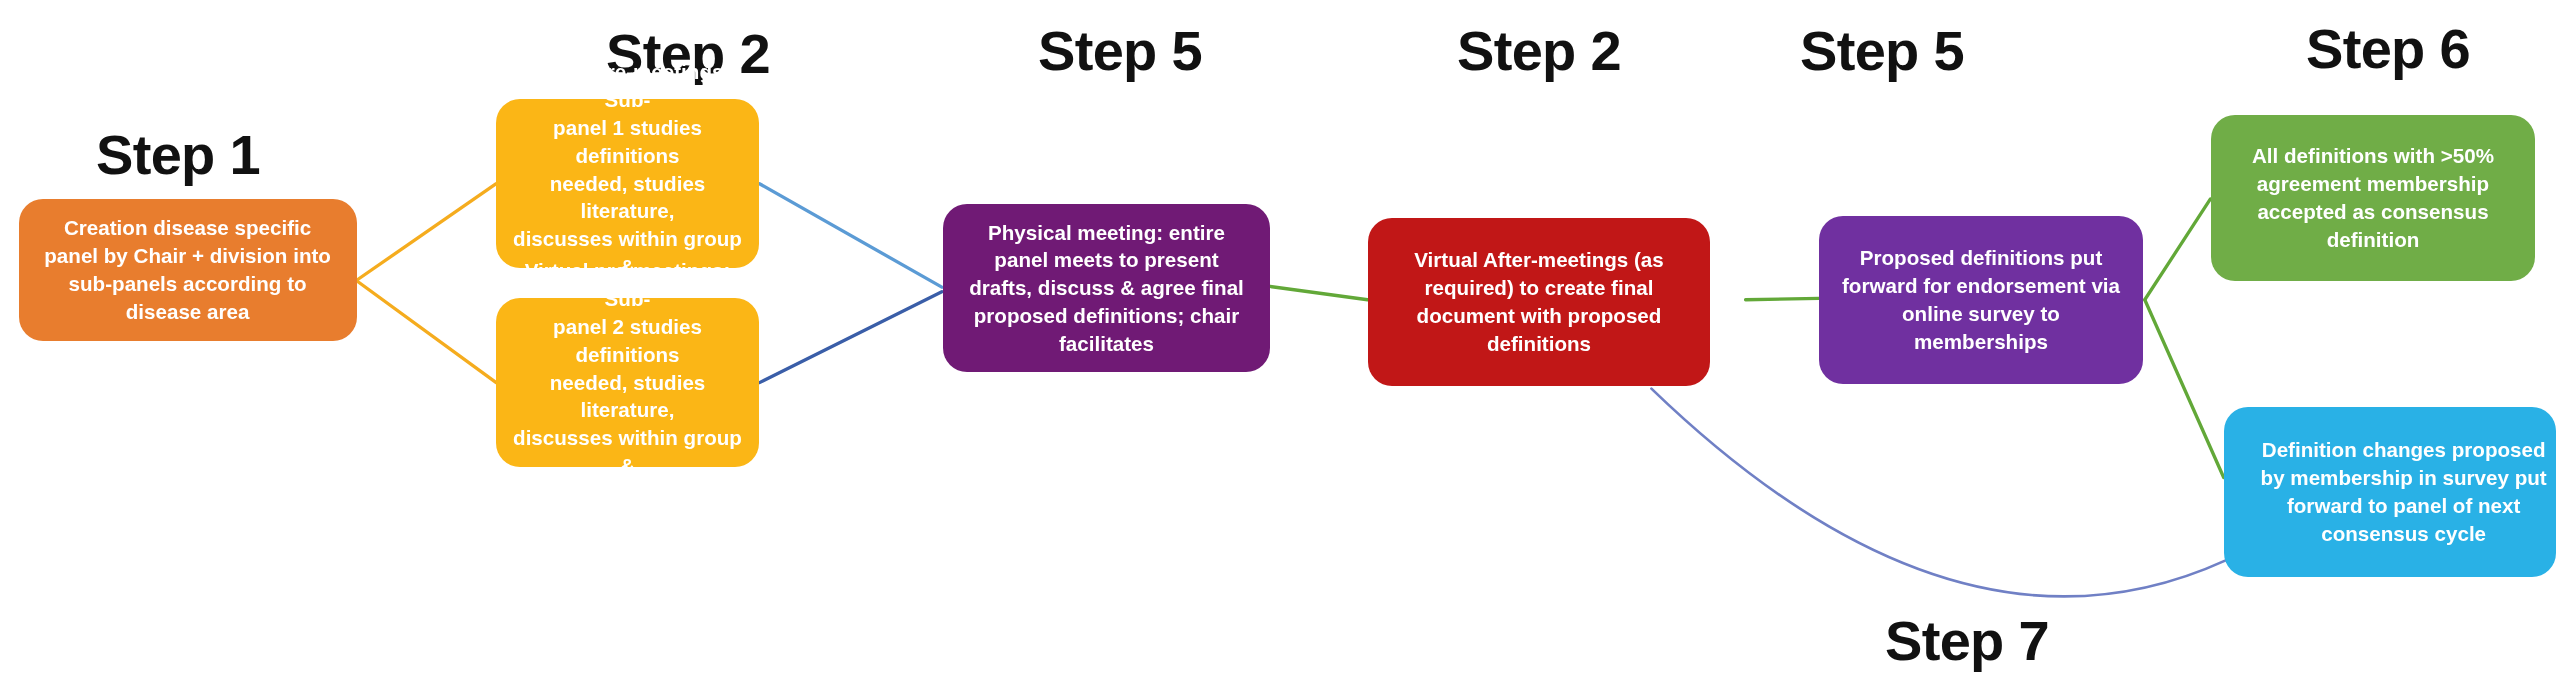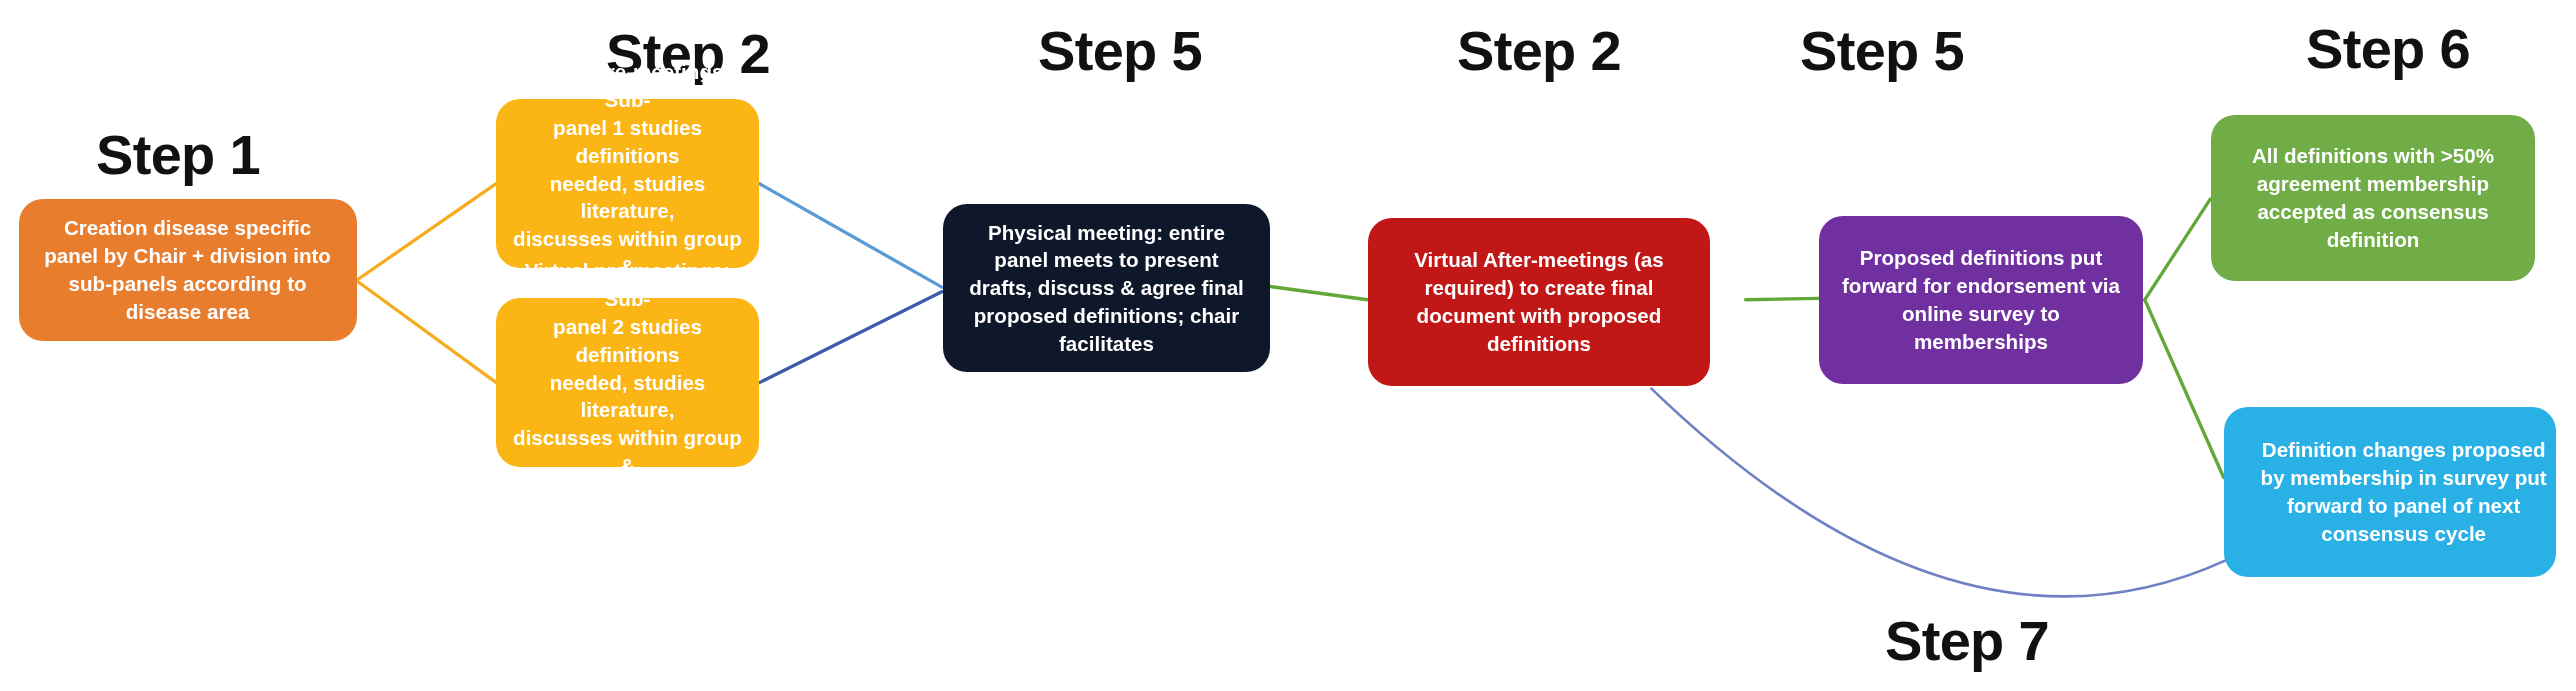--- a/index.html
+++ b/index.html
@@ -103,21 +103,21 @@
 discusses within group &amp;
 drafts definitions</span>
   </div>
   <div class="node-box" id="box-2" style="background-color: rgb(251, 182, 22);">
     <span class="node-text">Virtual pre-meetings: Sub-
 panel 2 studies definitions
 needed, studies literature,
 discusses within group &amp;
 drafts definitions</span>
   </div>
-  <div class="node-box" id="box-3" style="background-color: #0f172a;">
+  <div class="node-box" id="box-3" style="background-color: #701a75;">
     <span class="node-text">Physical meeting: entire
 panel meets to present
 drafts, discuss &amp; agree final
 proposed definitions; chair
 facilitates</span>
   </div>
   <div class="node-box" id="box-4" style="background-color: rgb(193, 23, 23);">
     <span class="node-text">Virtual After-meetings (as
 required) to create final
 document  with proposed

